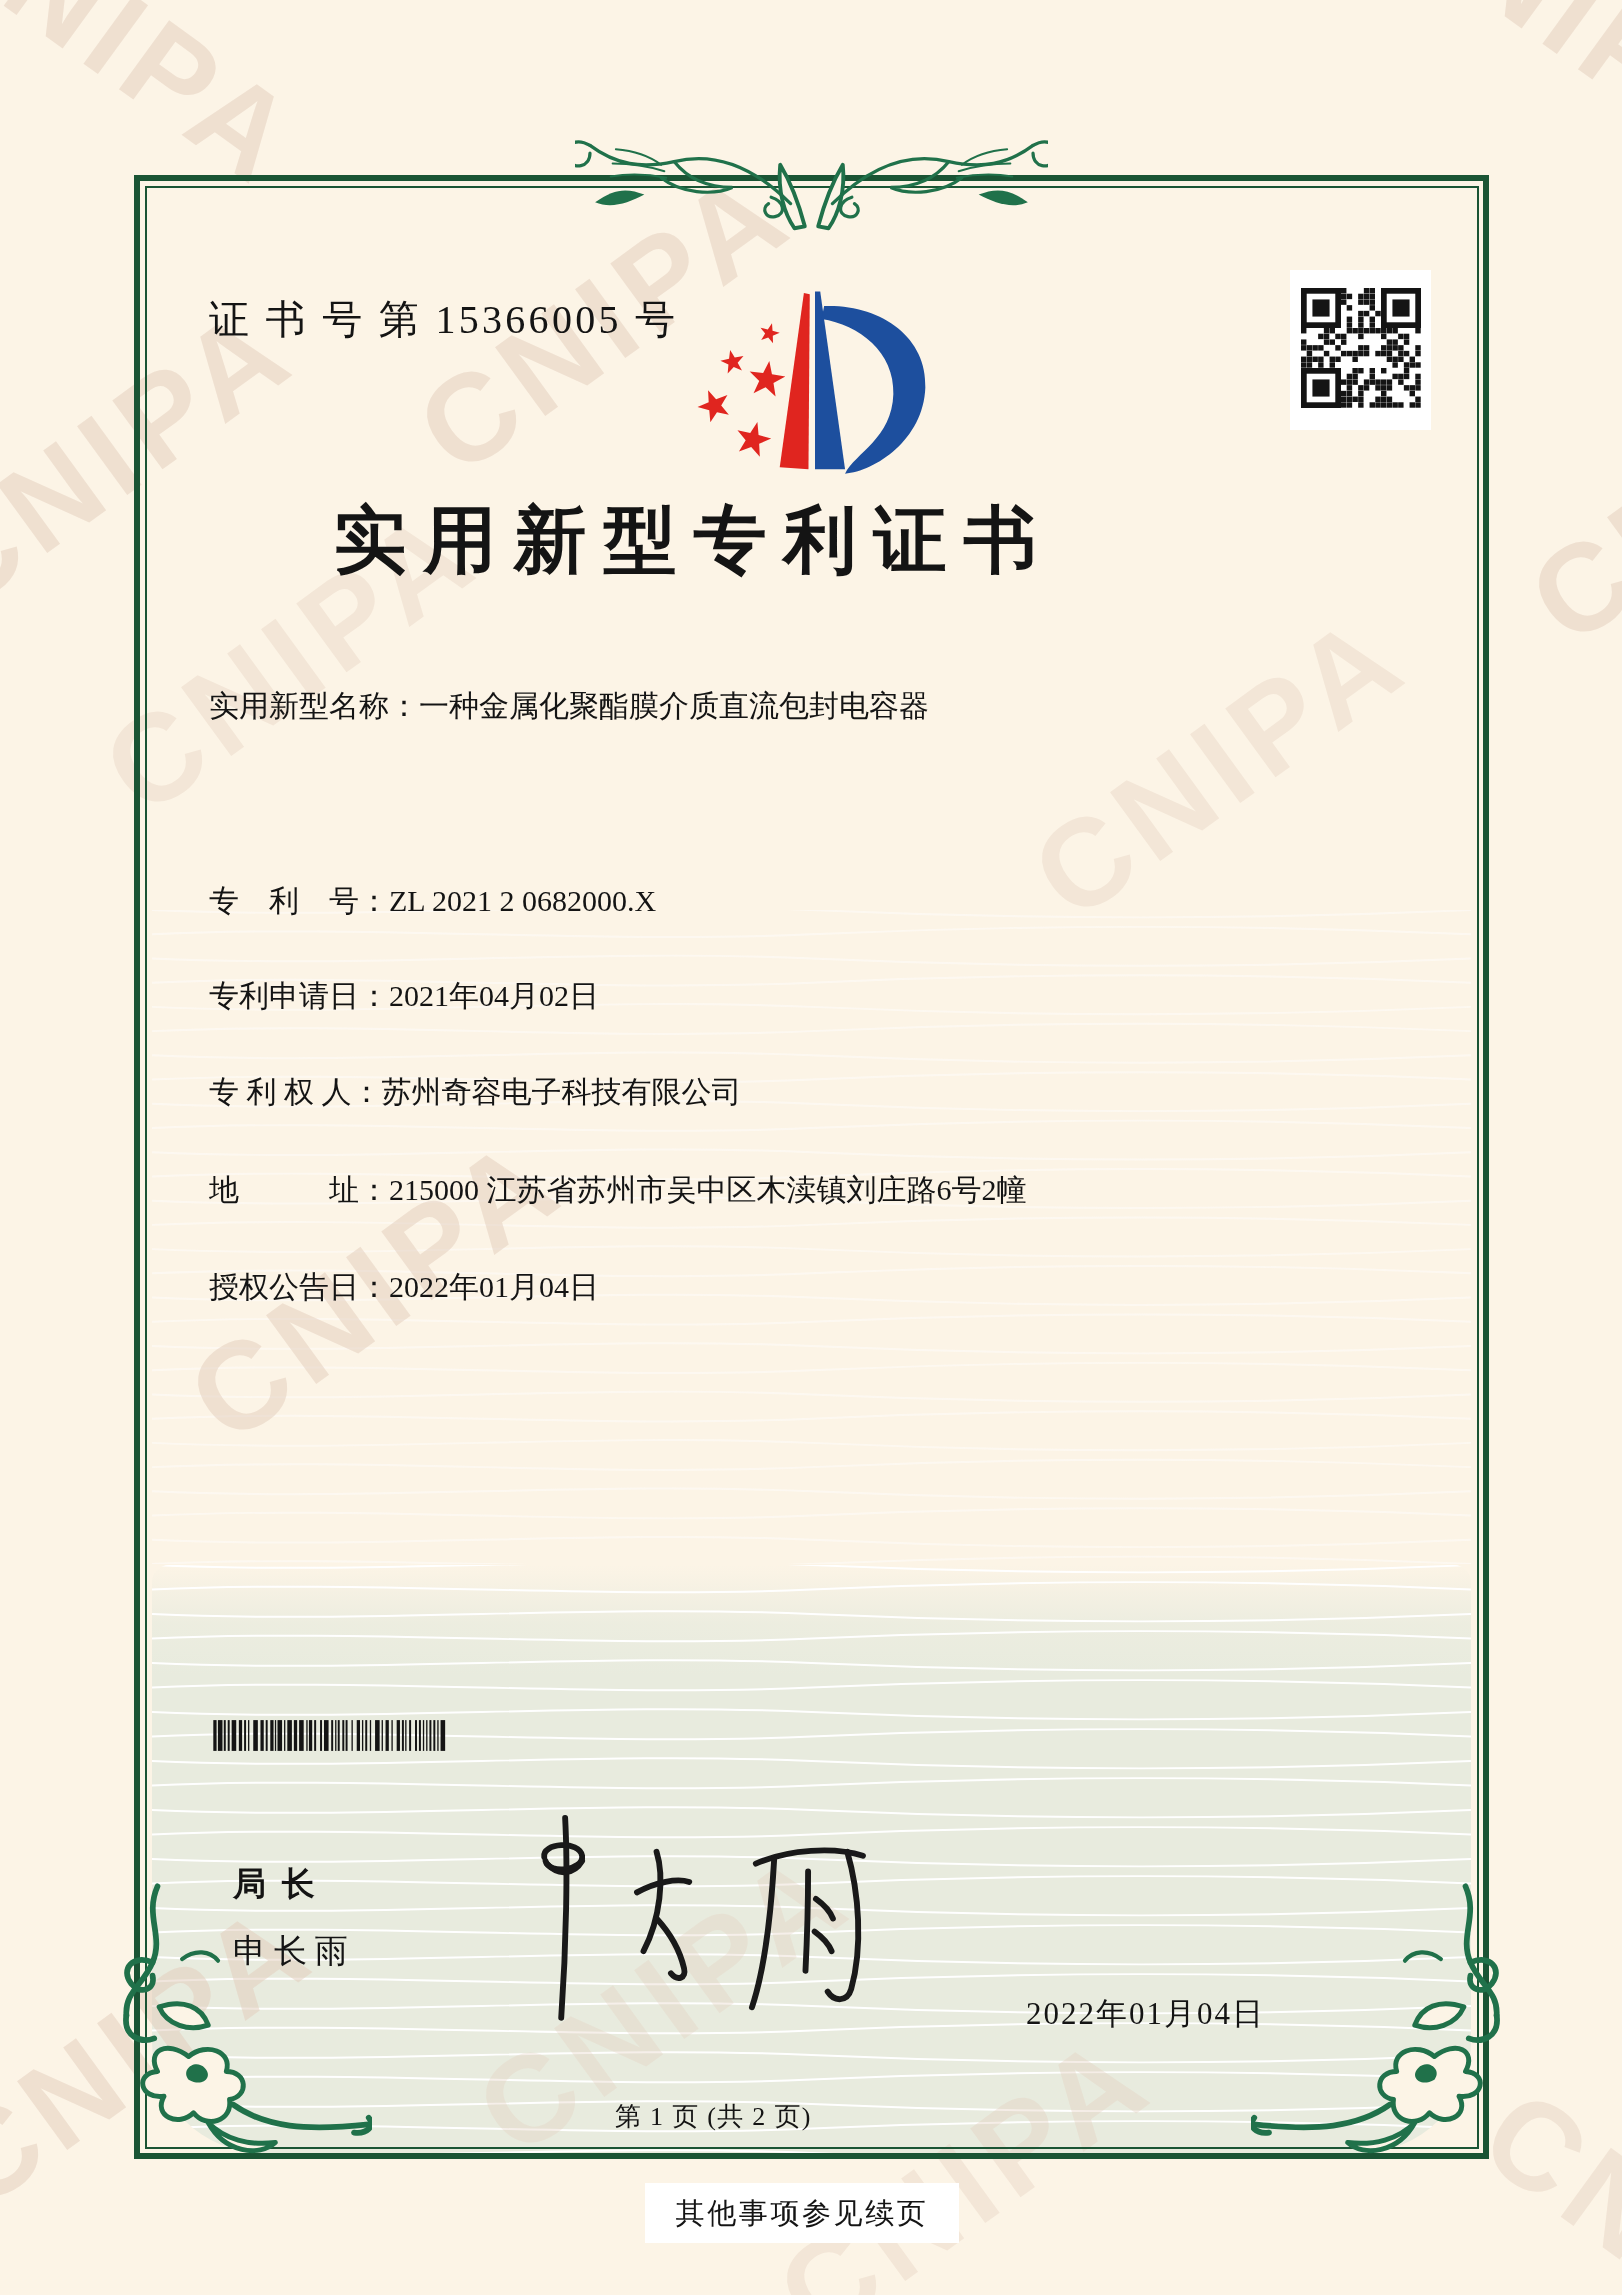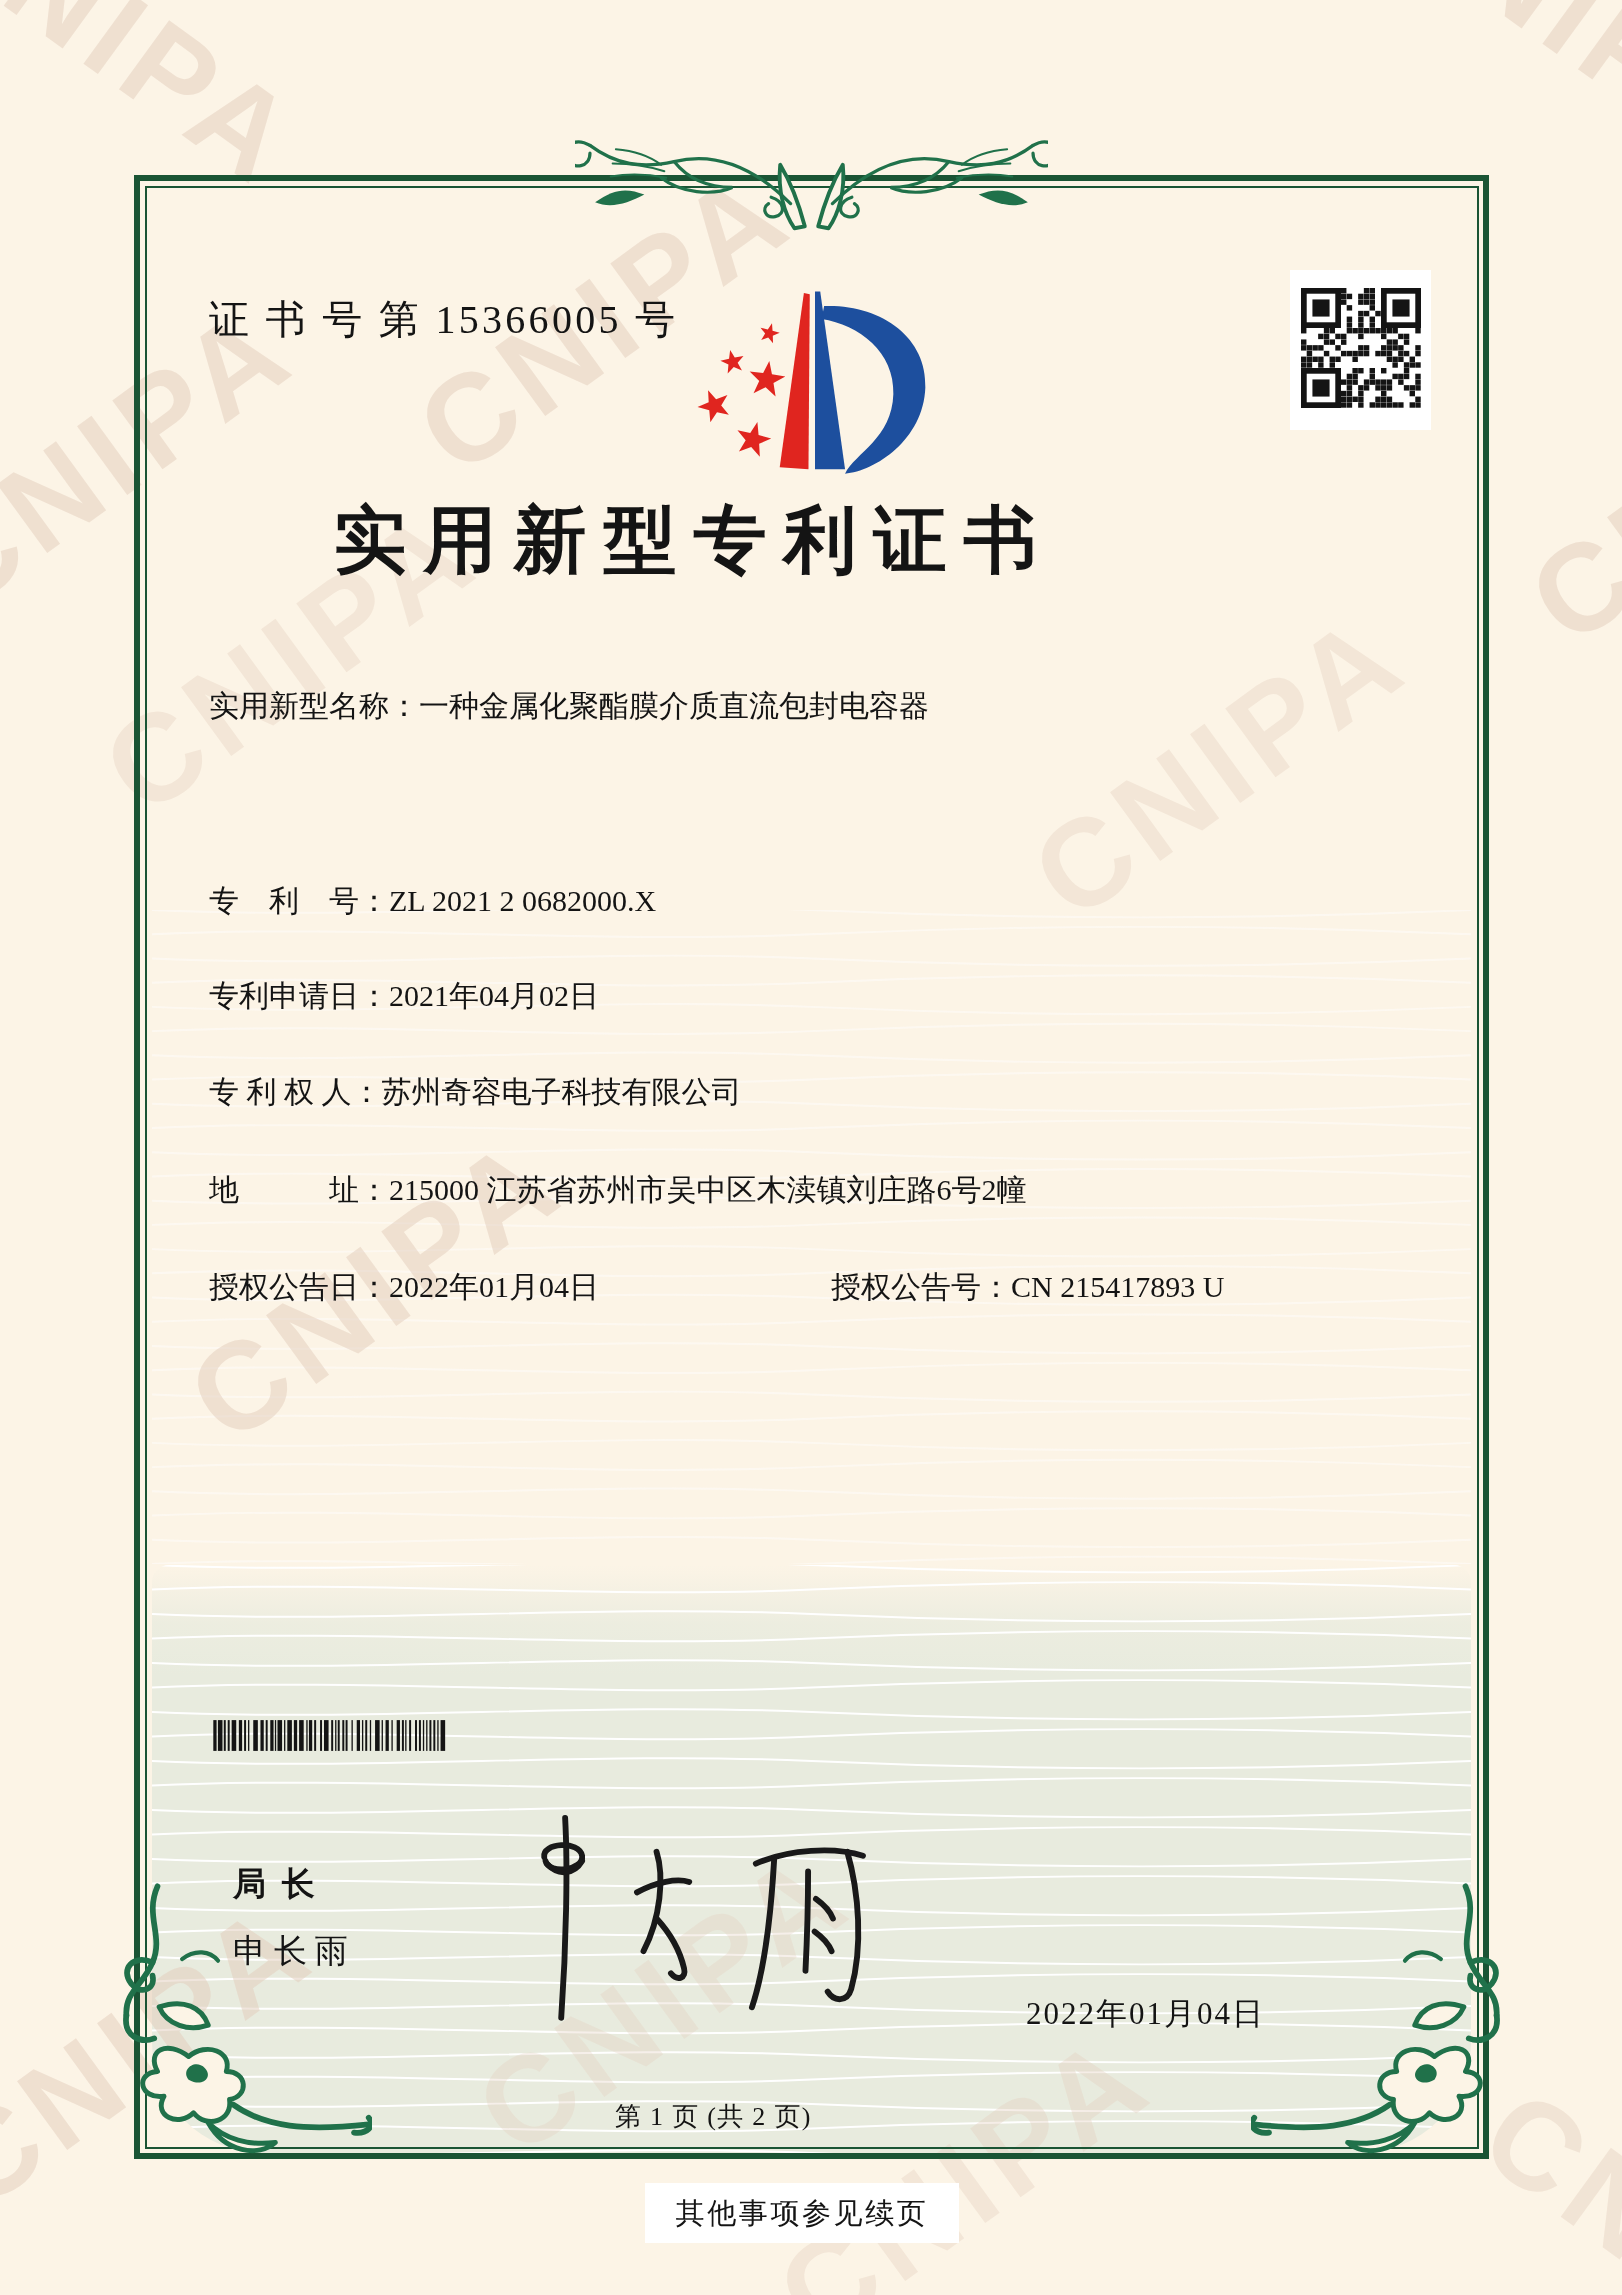--- a/index.html
+++ b/index.html
@@ -369,23 +369,20 @@
     <span>专利申请日：</span><span>2021年04月02日</span>
   </div>
   <div class="abs z4 row" style="top:1072px">
     <span>专 利 权 人：</span><span>苏州奇容电子科技有限公司</span>
   </div>
   <div class="abs z4 row" style="top:1170px">
     <span>地　　　址：</span><span>215000 江苏省苏州市吴中区木渎镇刘庄路6号2幢</span>
   </div>
   <div class="abs z4 row" style="top:1267px">
     <span>授权公告日：</span><span>2022年01月04日</span>
-    <span class="p2">
-      <span>授权公告号：</span><span>CN 215417893 U</span>
-    </span>
   </div>
 
 
   <svg class="abs z4" id="barcode-svg" style="left:212px;top:1720px" width="241" height="31" viewBox="0 0 368 47">
       <rect x="2" y="0" width="5" height="47" fill="#141414"></rect>
       <rect x="9" y="0" width="7" height="47" fill="#141414"></rect>
       <rect x="18" y="0" width="3" height="47" fill="#141414"></rect>
       <rect x="24" y="0" width="3" height="47" fill="#141414"></rect>
       <rect x="30" y="0" width="7" height="47" fill="#141414"></rect>
       <rect x="41" y="0" width="5" height="47" fill="#141414"></rect>

